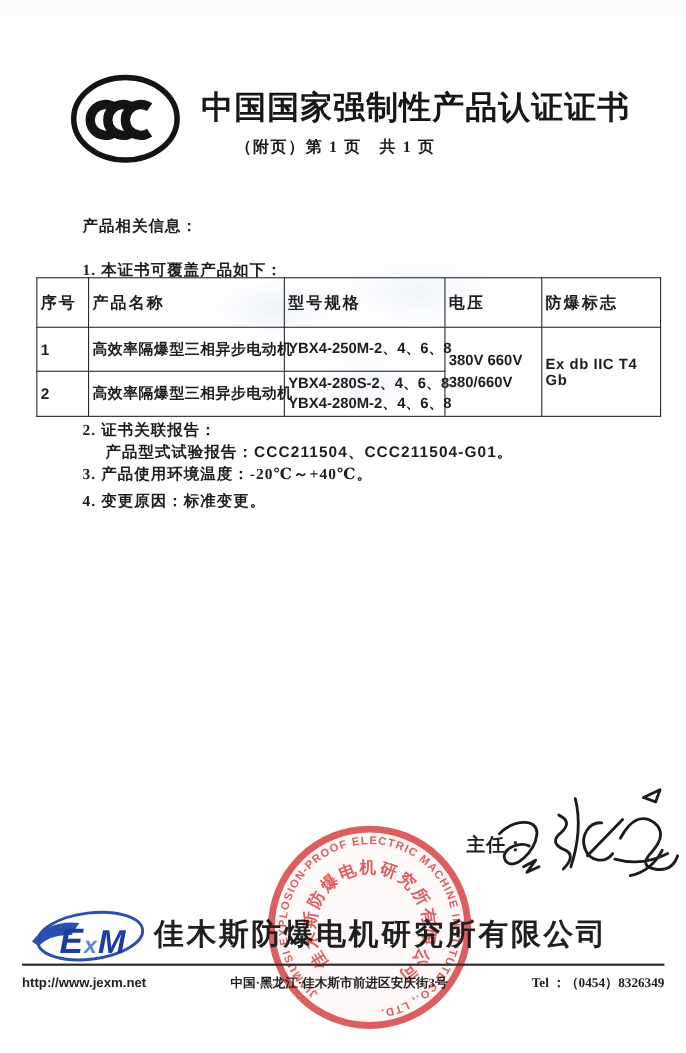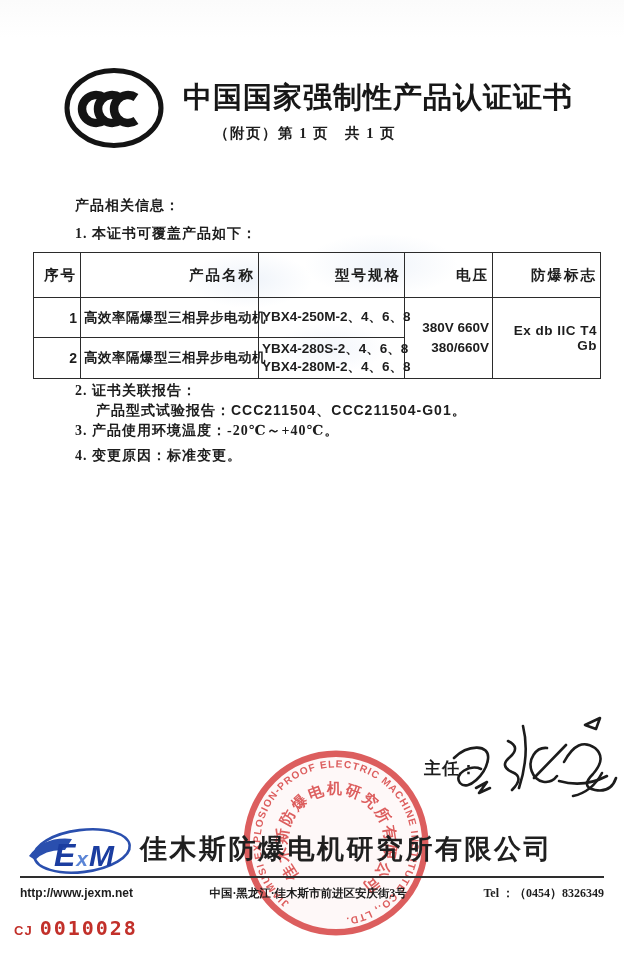--- a/index.html
+++ b/index.html
@@ -43,35 +43,35 @@
   }
   .certline .lbl { font-weight:700; letter-spacing:1px; }
   .certline .num { font-weight:600; letter-spacing:0.5px; }
 
   
   .kai {
     font-family:"Liberation Serif","DejaVu Serif",serif;
     font-size:14px; font-weight:600; letter-spacing:1px; white-space:nowrap;
   }
   .info-title { left:75px; top:197px; }
-  .item1 { left:75px; top:225px; }
+  .item1 { left:75px; top:237px; }
   .item2 { left:75px; top:382px; }
   .item2b { left:96px; top:402px; }
   .item3 { left:75px; top:422px; }
   .item4 { left:75px; top:447px; }
   .mono-num { font-family:"Liberation Sans","DejaVu Sans",sans-serif; font-weight:600; }
 
   
   table.products {
     position:absolute; left:33px; top:252px; width:567px;
     border-collapse:collapse; table-layout:fixed;
   }
   table.products th, table.products td {
     border:1.7px solid #2b2b2b;
-    text-align:right; vertical-align:middle;
+    text-align:left; vertical-align:middle;
     padding:2px 3px;
   }
   table.products th {
     font-family:"Liberation Serif","DejaVu Serif",serif;
     font-size:14.5px; font-weight:700; letter-spacing:2px;
     height:45px;
   }
   tr.r1 { height:40px; } tr.r2 { height:38px; }
   td.c-no { font-size:14px; font-weight:600; }
   td.c-name {
@@ -220,17 +220,13 @@
   </svg>
 
   <div class="abs company">佳木斯防爆电机研究所有限公司</div>
   <div class="abs footer-line"></div>
   <div class="abs footer-row">
     <span class="footer-web">http://www.jexm.net</span>
     <span class="footer-addr">中国·黑龙江·佳木斯市前进区安庆街3号</span>
     <span class="footer-tel">Tel ：（0454）8326349</span>
   </div>
 
-  <div class="abs serial">
-    <span class="pfx">CJ</span>
-    <span class="num">0010028</span>
-  </div>
 </div>
 
 </body></html>

